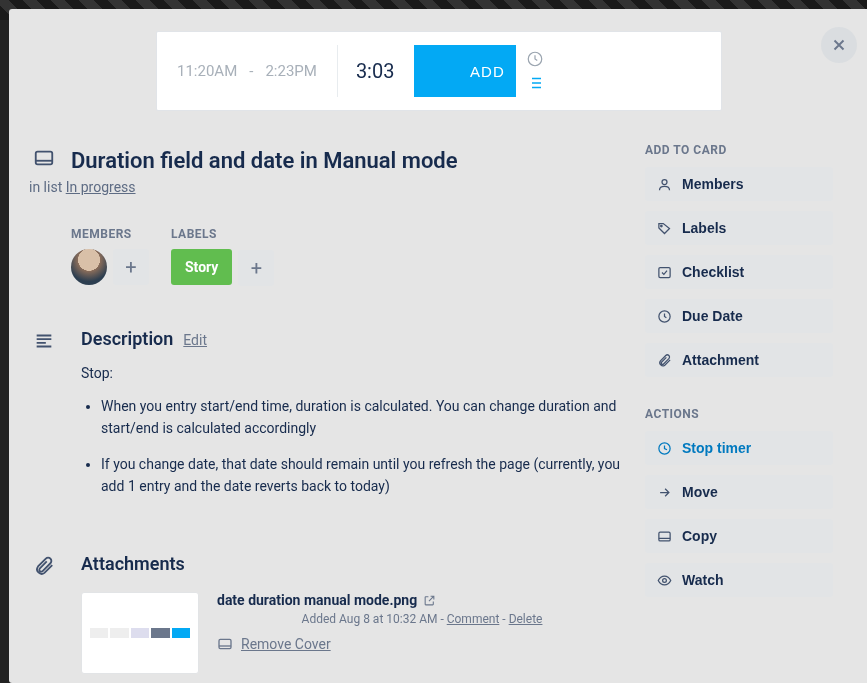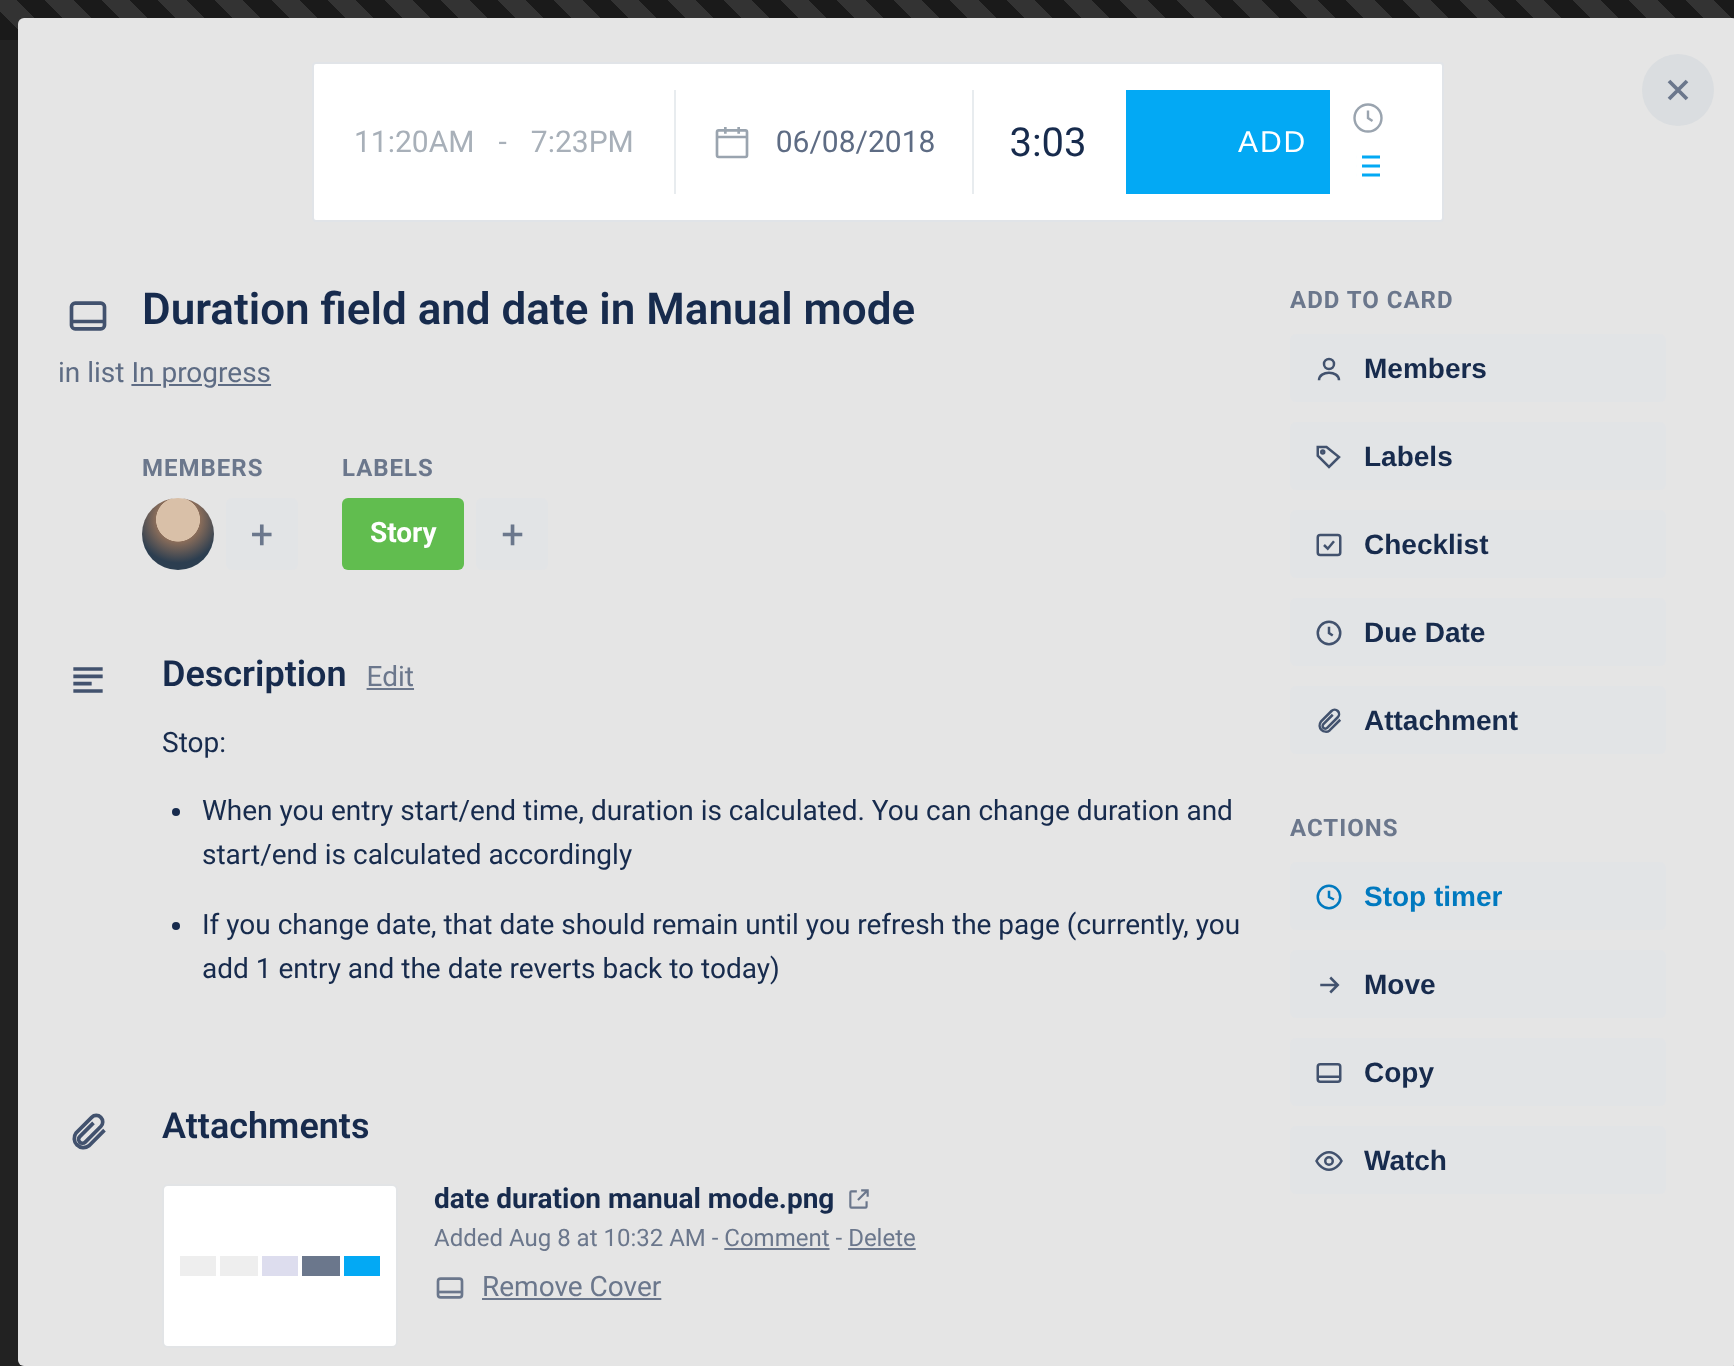--- a/index.html
+++ b/index.html
@@ -14,21 +14,21 @@
 .timer-sep { margin: 0 4px; }
 .timer-date { display:flex; align-items:center; gap:12px; padding: 0 18px; color: #5e6c84; font-size: 15px; border-right: 1px solid #e8ecef; height: 52px; }
 .timer-date svg{width:20px;height:20px;color:#9aa4af;}
 .timer-dur { padding: 0 18px; color: #172b4d; font-size: 20px; }
 .timer-add { margin-left: 2px; width: 102px; height: 52px; background: #03a9f4; color: #fff; border: none; font-size: 15px; letter-spacing: 1px; display:flex;align-items:center;justify-content:center; cursor:pointer;padding-left:44px; }
 .timer-icons { display:flex; flex-direction:column; gap:6px; padding: 0 10px; align-items:center;}
 .timer-icons svg{width:18px;height:18px;}
 .main { display:flex; padding: 32px 20px 0 20px; }
 .left { width: 598px; }
 .right { margin-left: 18px; width: 188px; }
-.title-row { display:flex; align-items:flex-start; gap: 14px; padding-left: 4px;}
+.title-row { display:flex; align-items:flex-end; gap: 14px; padding-left: 4px;}
 .title-icon { width: 24px; color: #42526e; margin-top:4px;}
 .title-icon svg{width:22px;height:22px;}
 .card-title { font-size: 22px; font-weight: 600; color: #172b4d; }
 .listinfo { margin-top: 6px; font-size: 14px; color: #5e6c84; }
 .listinfo a { text-decoration: underline; color: #5e6c84; }
 .meta-row { display:flex; gap: 22px; margin: 32px 0 0 42px; }
 .meta-label { font-size: 12px; font-weight:700; color: #6b778c; letter-spacing: 0.5px; margin-bottom: 8px; }
 .avatar { width: 36px; height: 36px; border-radius: 50%; background: radial-gradient(circle at 50% 30%, #d9c0a8 35%, #8a6d5a 36%, #2c3e50 70%); display:inline-block; vertical-align:middle;}
 .add-chip { width: 36px; height: 36px; background: #e2e4e6; color: #6b778c; display:inline-flex;align-items:center;justify-content:center; font-size:20px; border-radius:3px; vertical-align:middle; margin-left:2px; cursor:pointer;}
 .label-story { display:inline-flex;align-items:center;justify-content:center; height:36px; padding:14px 14px; background:#61bd4f; color:#fff; font-weight:700; font-size:14px; border-radius:3px; }
@@ -41,21 +41,21 @@
 .desc-body { margin-top: 14px; color: #172b4d; font-size: 14px; line-height: 1.55; }
 .desc-body ul { margin: 12px 0 0 20px; }
 .desc-body li { margin-bottom: 14px; }
 .attach-item { display:flex; gap: 18px; margin-top: 18px; margin-left: 0; }
 .attach-thumb { width: 118px; height: 82px; background: #fff; border:1px solid #e2e4e6; border-radius:3px; position:relative; display:flex;align-items:center;justify-content:center;}
 .attach-thumb-inner{ width:100px;height:10px;display:flex;gap:2px;}
 .attach-thumb-inner span{flex:1;background:#eee;}
 .attach-thumb-inner span:nth-child(3){background:#dde;}
 .attach-thumb-inner span:nth-child(4){background:#6b778c;}
 .attach-thumb-inner span:last-child{background:#03a9f4;}
-.attach-info { flex:1; }
+.attach-info { flex:1;text-align:center; }
 .attach-name { font-weight:700; color:#172b4d; font-size:14px; display:flex;align-items:center;gap:6px;}
 .attach-name svg{width:13px;height:13px;color:#6b778c;}
 .attach-meta { color:#6b778c; font-size:12px; margin-top:4px; }
 .attach-meta a { color:#6b778c; text-decoration:underline; }
 .attach-remove { display:flex;align-items:center;gap:8px; color:#6b778c; font-size:14px; margin-top:10px; }
 .attach-remove span{text-decoration:underline;}
 .attach-remove svg{width:16px;height:16px;}
 .add-attach-link { margin-top: 20px; margin-left:8px; color:#6b778c; font-size:14px; text-decoration:underline; display:inline-block; cursor:pointer; }
 .side-label { font-size:12px; font-weight:700; color:#6b778c; letter-spacing:0.5px; margin-bottom:10px; }
 .side-btn { width:100%; height:34px; background:#e2e4e6; border:none; border-radius:3px; display:flex; align-items:center; gap:10px; padding:0 12px; color:#172b4d; font-size:14px; font-weight:600; cursor:pointer; margin-bottom:10px; text-align:left;}
@@ -74,28 +74,21 @@
   <div class="close-btn">
     <svg viewBox="0 0 24 24" fill="none" stroke="currentColor" stroke-width="2.5">
         <path d="M18 6L6 18M6 6l12 12"></path>
       </svg>
   </div>
 
   <div class="timer-bar">
     <div class="timer-times">
       <span class="timer-time">11:20AM</span>
       <span class="timer-sep">-</span>
-      <span class="timer-time">7:23PM</span>
-    </div>
-    <div class="timer-date">
-      <svg viewBox="0 0 24 24" fill="none" stroke="currentColor" stroke-width="1.6">
-          <rect x="3" y="5" width="18" height="16" rx="1"></rect>
-          <path d="M3 9h18M8 3v4M16 3v4"></path>
-        </svg>
-      <span>06/08/2018</span>
+      <span class="timer-time">2:23PM</span>
     </div>
     <div class="timer-dur">3:03</div>
     <button class="timer-add">ADD</button>
     <div class="timer-icons">
       <svg viewBox="0 0 24 24" fill="none" stroke="#9aa4af" stroke-width="1.6">
           <circle cx="12" cy="12" r="9"></circle>
           <path d="M12 7v5l3 2"></path>
         </svg>
       <svg viewBox="0 0 24 24" fill="none" stroke="#03a9f4" stroke-width="2">
           <path d="M8 6h12M8 12h12M8 18h12M4 6h.01M4 12h.01M4 18h.01"></path>

